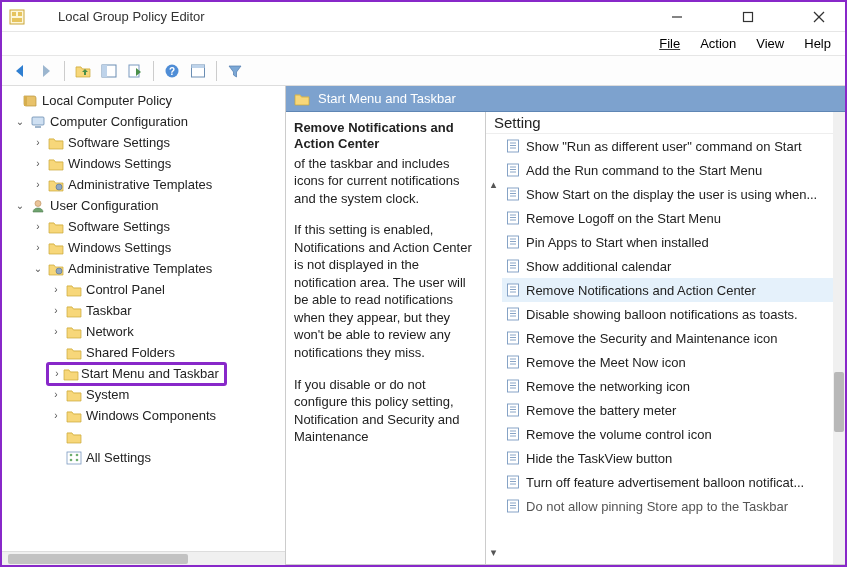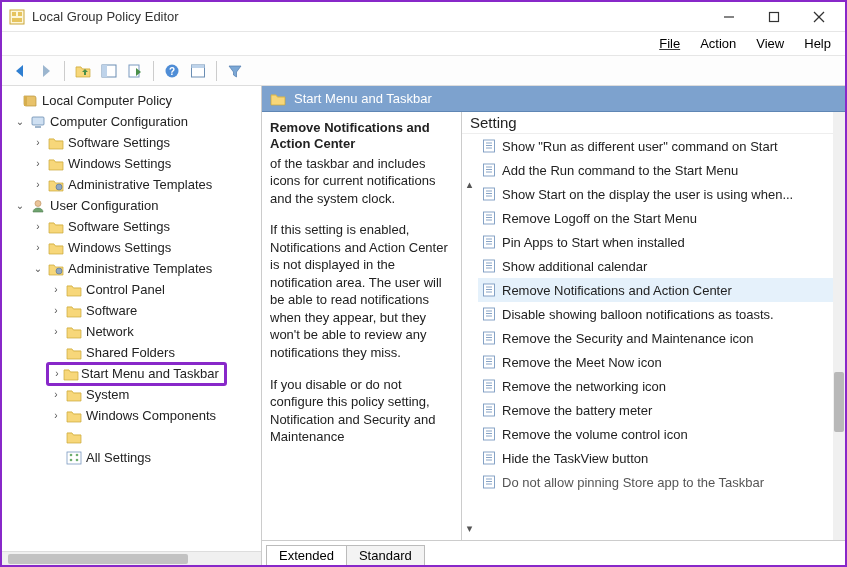--- a/index.html
+++ b/index.html
@@ -1,30 +1,30 @@
 <!DOCTYPE html>
 <html><head>
 <meta charset="utf-8">
 <style>
 * { box-sizing: border-box; margin: 0; padding: 0; font-family: "Segoe UI", Tahoma, sans-serif; }
 html,body { width: 847px; height: 567px; overflow: hidden; }
 .window { width: 847px; height: 567px; border: 2px solid #8828c9; background: #fff; display: flex; flex-direction: column; }
-.titlebar { height: 30px; display: flex; align-items: center; padding: 0 4px; background: #fff; border-bottom: 1px solid #e6e6e6; }
+.titlebar { height: 30px; display: flex; align-items: center; padding: 0 4px; background: #fff; border-bottom: 1px solid #e6e6e6; gap: 26px; }
 .titlebar .app-icon { width: 18px; height: 18px; margin: 0 6px 0 2px; }
 .titlebar .title { font-size: 13px; color: #333; flex: 0 0 auto; }
 .titlebar .spacer { flex: 1; }
 .winbtn { width: 45px; height: 28px; display: flex; align-items: center; justify-content: center; color: #555; }
 .menubar { height: 24px; display: flex; align-items: center; padding: 0 6px; gap: 4px; border-bottom: 1px solid #e6e6e6; font-size: 13px; justify-content: flex-end; }
 .menubar span { padding: 2px 8px; }
 .menubar span[data-bind="menu.file"] { text-decoration: underline; text-decoration-color: #333; }
 .toolbar { height: 30px; display: flex; align-items: center; padding: 0 6px; gap: 2px; border-bottom: 1px solid #ddd; background: #fdfdfd; }
 .toolbar .sep { width: 1px; height: 20px; background: #ccc; margin: 0 4px; }
 .tbtn { width: 24px; height: 24px; display: flex; align-items: center; justify-content: center; }
 .body { flex: 1; display: flex; overflow: hidden; }
-.tree-pane { width: 260px; border-right: 1px solid #ccc; display: flex; flex-direction: column; overflow: hidden; background: #fff; }
+.tree-pane { width: 284px; border-right: 1px solid #ccc; display: flex; flex-direction: column; overflow: hidden; background: #fff; }
 .tree-scroll { flex: 1; overflow-x: hidden; overflow-y: auto; padding: 4px 0 4px 4px; font-size: 13px; color: #222; }
 .tree-row { display: flex; align-items: center; height: 21px; white-space: nowrap; gap: 4px; }
 .tree-row .caret { width: 12px; display: inline-flex; justify-content: center; color: #555; font-size: 10px; }
 .tree-row .ficon { width: 16px; height: 16px; display: inline-flex; align-items: center; justify-content: center; }
 .highlight-box { border: 3px solid #8828c9; border-radius: 3px; padding: 0 2px; display: inline-flex; align-items: center; height: 24px; }
 .hscroll { height: 14px; background: #f0f0f0; border-top: 1px solid #ddd; position: relative; }
 .hscroll .thumb { position: absolute; left: 6px; top: 2px; height: 10px; width: 180px; background: #c2c2c2; border-radius: 2px; }
 .right-pane { flex: 1; display: flex; flex-direction: column; overflow: hidden; background: #fff; }
 .rp-header { height: 26px; background: #7da2ce; display: flex; align-items: center; padding: 0 8px; gap: 8px; color: #fff; font-size: 13px; border-bottom: 1px solid #5f86b4; }
 .rp-body { flex: 1; display: flex; overflow: hidden; border-bottom: 1px solid #ccc; position: relative; }
@@ -271,21 +271,21 @@
             </span>
             <span data-bind="tree.cp">Control Panel</span>
           </div>
         <div class="tree-row" style="padding-left:44px">
             <span class="caret">›</span>
             <span class="ficon">
               <svg width="16" height="16">
                 <use href="#sym-folder"></use>
               </svg>
             </span>
-            <span data-bind="tree.desktop">Software</span>
+            <span data-bind="tree.desktop">Taskbar</span>
           </div>
         <div class="tree-row" style="padding-left:44px">
             <span class="caret">›</span>
             <span class="ficon">
               <svg width="16" height="16">
                 <use href="#sym-folder"></use>
               </svg>
             </span>
             <span data-bind="tree.network">Network</span>
           </div>
@@ -481,36 +481,40 @@
                   <span>Remove the volume control icon</span>
                 </div>
                 <div class="li-row">
                   <span class="li-icon">
                     <svg width="14" height="14">
                       <use href="#sym-policy"></use>
                     </svg>
                   </span>
                   <span>Hide the TaskView button</span>
                 </div>
+                <div class="li-row">
+                  <span class="li-icon">
+                    <svg width="14" height="14">
+                      <use href="#sym-policy"></use>
+                    </svg>
+                  </span>
+                  <span>Turn off feature advertisement balloon notificat...</span>
+                </div>
                 <div class="li-row cut">
                   <span class="li-icon">
                     <svg width="14" height="14">
                       <use href="#sym-policy"></use>
                     </svg>
                   </span>
                   <span>Do not allow pinning Store app to the Taskbar</span>
                 </div>
               </div>
           </div>
         </div>
 
         <div class="outer-vscroll">
             <div class="thumb"></div>
           </div>
       </div>
 
-      <div class="tabs">
-        <div class="tab active" data-bind="tabs.extended">Extended</div>
-        <div class="tab inactive" data-bind="tabs.standard">Standard</div>
-      </div>
     </div>
   </div>
 </div>
 
 </body></html>

